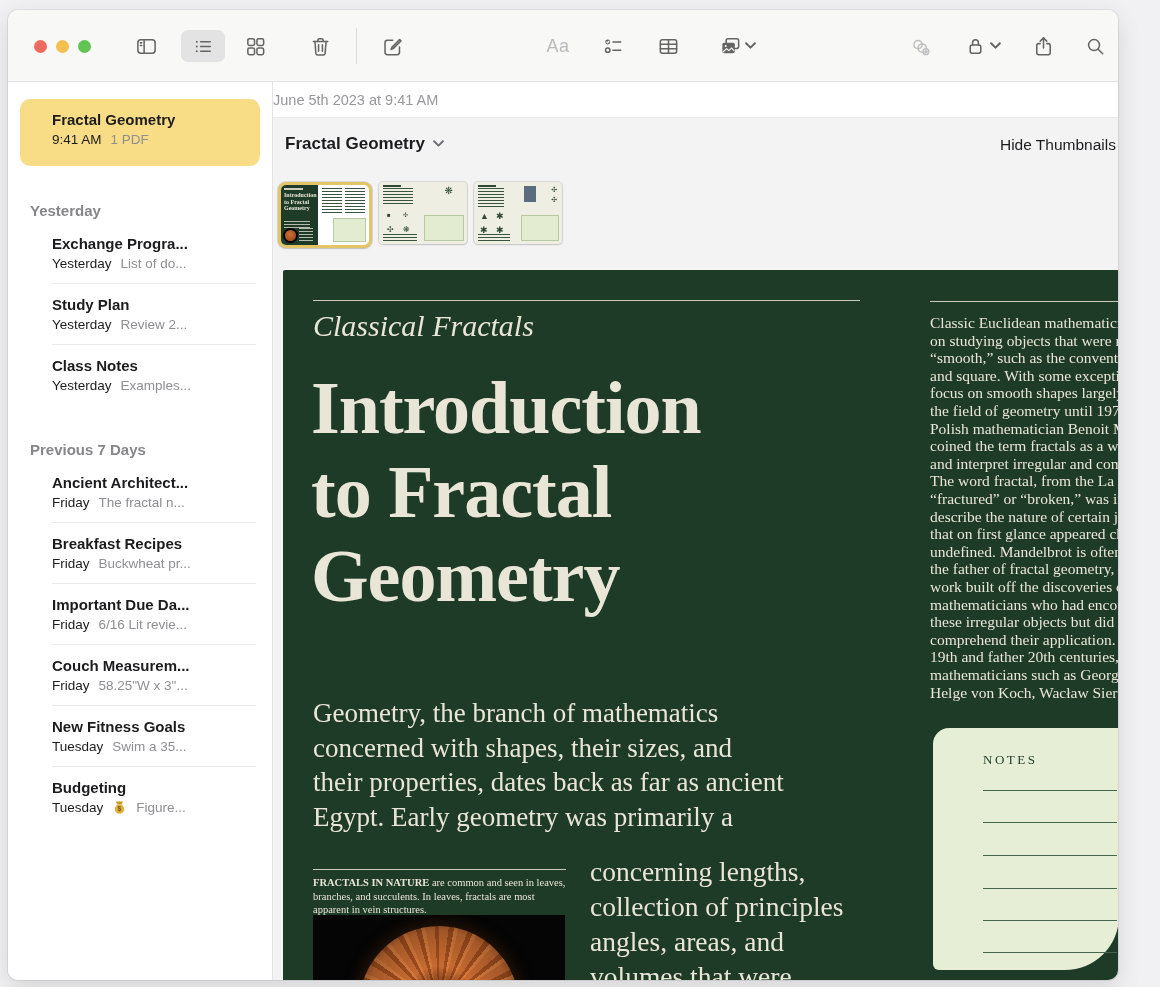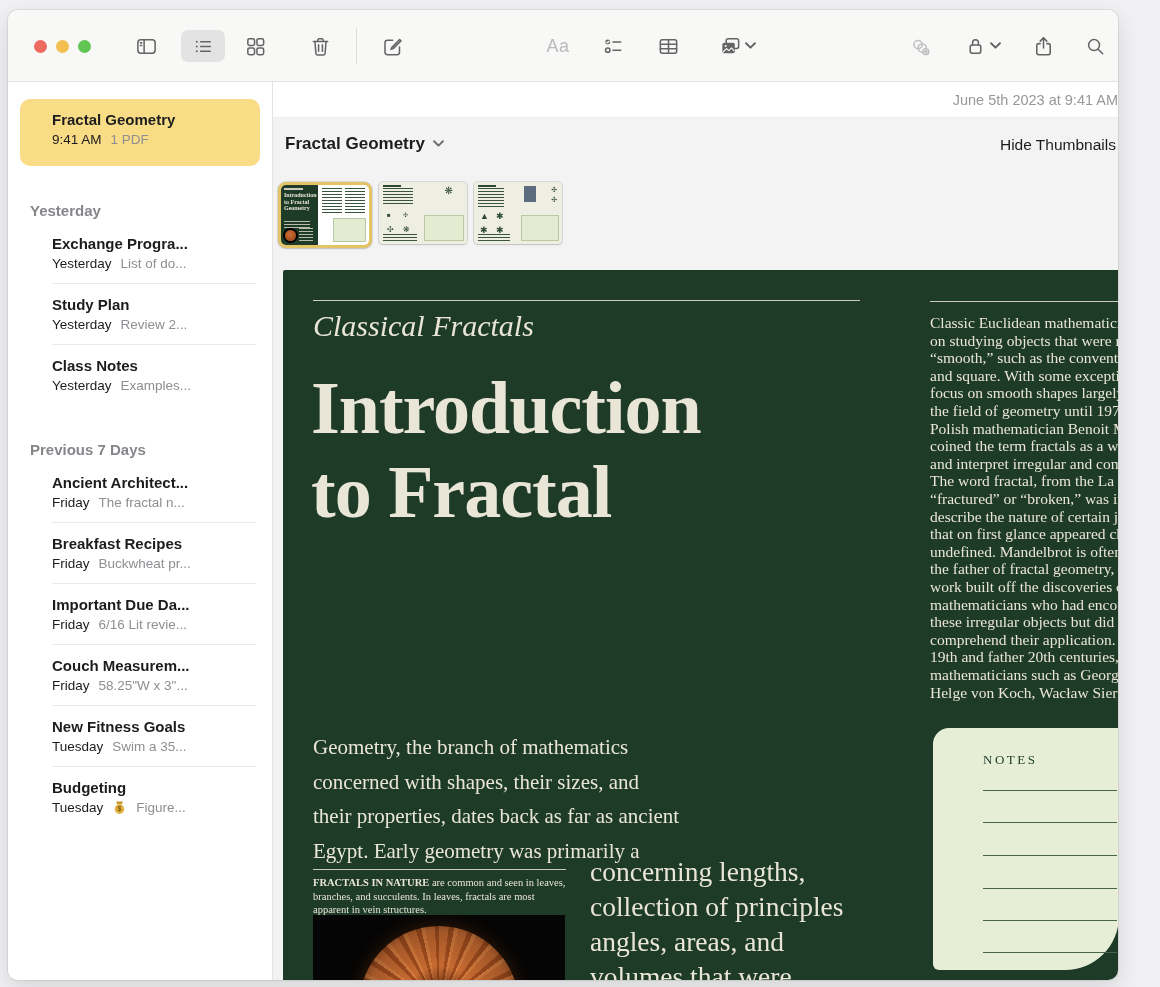--- a/index.html
+++ b/index.html
@@ -30,21 +30,21 @@
   .note-card .s .badge { color:#8e8e93; margin-left:9px; }
   .sec-label { margin:36px 0 4px 22px; color:#86868b; font-size:15px; font-weight:600; }
   .n-item { padding:12px 12px 12px 44px; }
   .n-item .t { font-size:15px; font-weight:700; color:#1c1c1e; }
   .n-item .s { margin-top:4px; font-size:13.5px; color:#1c1c1e; display:flex; align-items:center; }
   .n-item .s .pv { color:#8e8e93; margin-left:9px; }
   .idiv { height:1px; background:#e9e9e9; margin:0 16px 0 44px; }
 
   
   .main { position:absolute; left:265px; top:72px; width:845px; height:898px; background:#f3f3f4; }
-  .datebar { height:36px; background:#ffffff; display:flex; align-items:center; justify-content:flex-end; border-bottom:1px solid #ededee; }
+  .datebar { height:36px; background:#ffffff; display:flex; align-items:center; justify-content:flex-start; border-bottom:1px solid #ededee; }
   .datebar span { color:#97979c; font-size:14.5px; }
   .main-body { position:absolute; left:0; top:36px; width:845px; height:862px; overflow:hidden; }
   .title-row { position:absolute; left:12px; top:16px; display:flex; align-items:center; gap:8px; color:#1c1c1e; }
   .title-row .t { font-size:17px; font-weight:700; }
   .hide-th { position:absolute; right:2px; top:18px; font-size:15.5px; color:#1c1c1e; background:none; border:none; }
 
   
   .thumbs { position:absolute; left:5px; top:64px; display:flex; gap:7px; align-items:flex-start; }
   .thumb { width:88px; height:62px; background:#efeee3; border-radius:4px; box-shadow:0 0 0 1px rgba(0,0,0,0.10), 0 1px 2px rgba(0,0,0,0.12); position:relative; overflow:hidden; }
   .thumb.selwrap { width:94px; height:66px; border:3px solid #e3c466; border-radius:8px; background:#fff; }
@@ -60,21 +60,21 @@
   .t-shape { position:absolute; color:#2e4a35; line-height:1; }
   .t-blue { position:absolute; background:#5a6c7e; }
   .t-block { position:absolute; }
 
   
   .pdf { position:absolute; left:10px; top:152px; width:912px; height:710px; background:#1e3b27; border-radius:2px 0 0 0; overflow:hidden;
          font-family:"Liberation Serif","DejaVu Serif",serif; color:#eae6d7; }
   .rule { position:absolute; height:1px; background:rgba(234,230,215,.85); }
   .kicker { position:absolute; left:30px; top:39px; font-style:italic; font-size:30px; }
   .big-title { position:absolute; left:28px; top:96px; font-weight:700; font-size:74px; line-height:84px; letter-spacing:-1px; }
-  .intro { position:absolute; left:30px; top:460px; font-size:21px; line-height:34.5px; white-space:nowrap; }
+  .intro { position:absolute; left:30px; top:426px; font-size:27px; line-height:34.5px; white-space:nowrap; }
   .cont { position:absolute; left:307px; top:584px; font-size:27.5px; line-height:35px; white-space:nowrap; }
   .caption { position:absolute; left:30px; top:606px; width:253px; font-size:10.5px; line-height:13.5px; color:#e9e5d6; }
   .caption b { font-weight:700; }
   .photo { position:absolute; left:30px; top:645px; width:252px; height:140px; background:#050505; overflow:hidden; }
   .succulent { position:absolute; left:46px; top:11px; width:160px; height:160px; border-radius:50%;
     background:
       radial-gradient(circle at 50% 48%, rgba(40,12,2,.65) 0 9%, rgba(0,0,0,0) 32%, rgba(0,0,0,.18) 62%, rgba(0,0,0,.55) 78%),
       repeating-conic-gradient(#c66a31 0deg 7deg, #a04c1d 7deg 11deg, #d57b3d 11deg 14deg);
     box-shadow:0 0 18px rgba(150,70,20,.35); }
   .rcol-rule { left:647px; top:31px; width:200px; }
@@ -368,20 +368,21 @@
         </div>
       </div>
 
       <div class="pdf">
         <div class="rule" style="left:30px;top:30px;width:547px;"></div>
         <div class="kicker">Classical Fractals</div>
 
         <div class="big-title">
           <div>Introduction</div>
           <div>to Fractal</div>
+          <div>Geometry</div>
         </div>
 
         <div class="intro">
           <div>Geometry, the branch of mathematics</div>
           <div>concerned with shapes, their sizes, and</div>
           <div>their properties, dates back as far as ancient</div>
           <div>Egypt. Early geometry was primarily a</div>
         </div>
 
         <div class="rule" style="left:30px;top:599px;width:253px;"></div>

